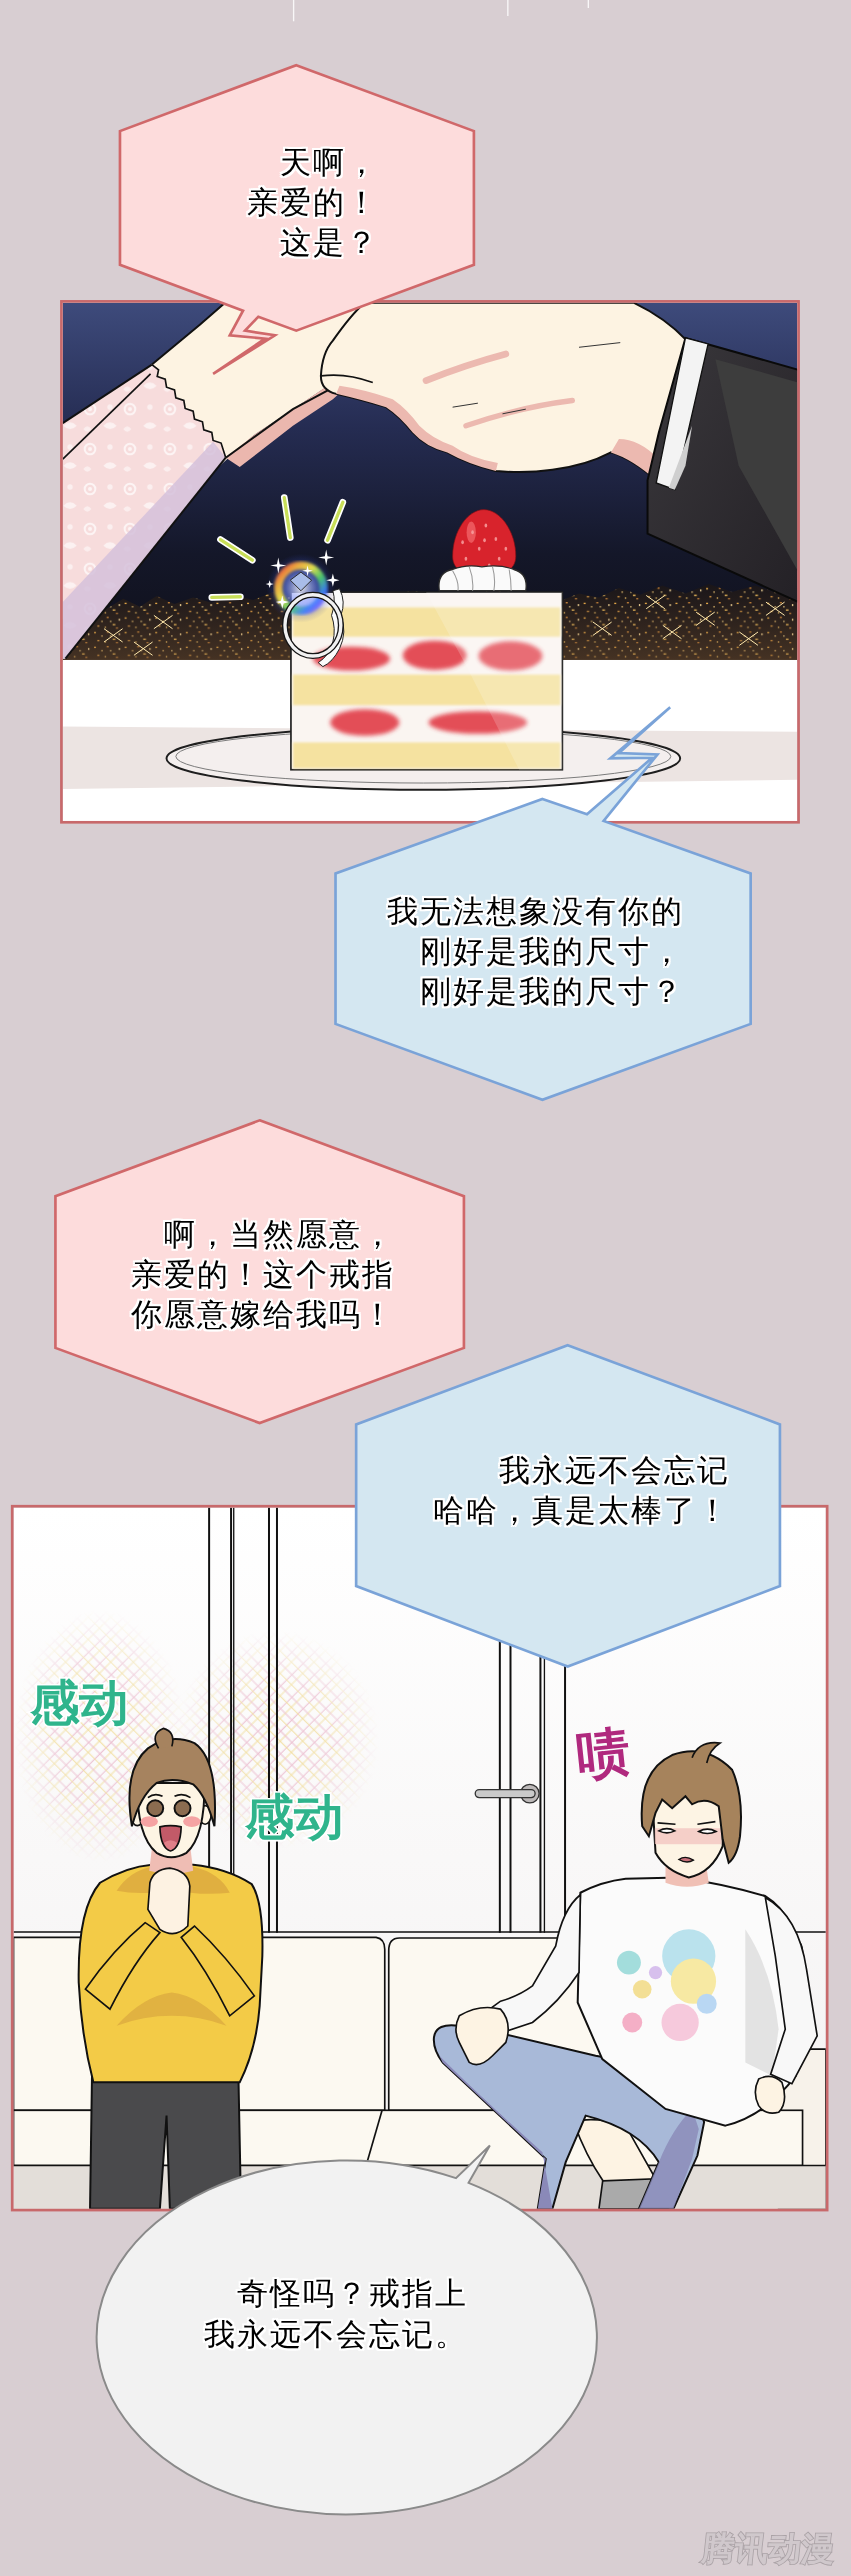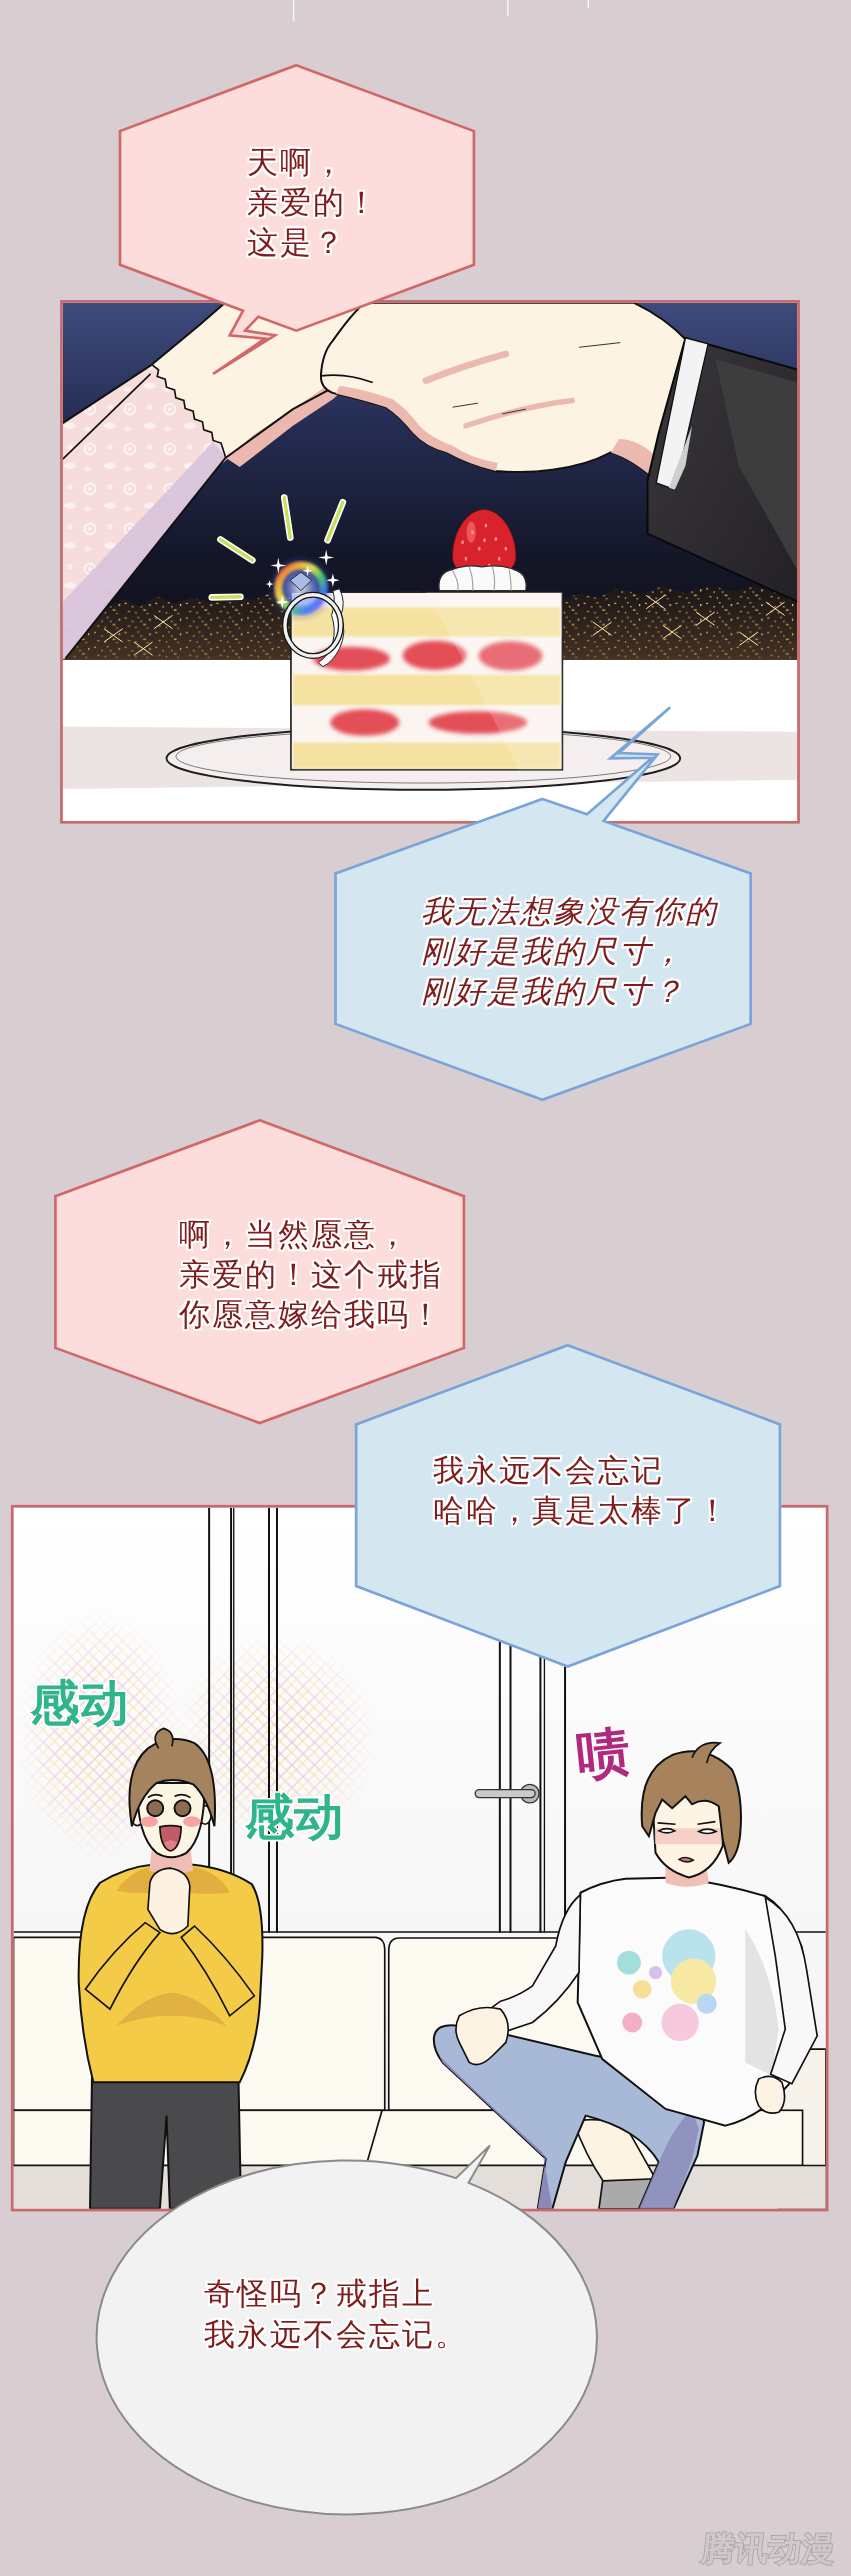--- a/index.html
+++ b/index.html
@@ -3,24 +3,25 @@
 <meta charset="utf-8">
 <style>
   html, body { margin:0; padding:0; }
   body { width:852px; height:2576px; background:#d8ced2; overflow:hidden; }
   .stage { position:relative; width:852px; height:2576px; }
   svg.art { position:absolute; left:0; top:0; }
   .btext {
     position:absolute;
     font-family:"DejaVu Sans", "Liberation Sans", sans-serif;
     font-size:31px; line-height:40px; letter-spacing:2px;
-    color:#7f1d1d; white-space:nowrap;
+    color:#000000; white-space:nowrap;
     text-shadow:-2px -2px 0 #fff, 0 -2px 0 #fff, 2px -2px 0 #fff, 2px 0 0 #fff,
                 2px 2px 0 #fff, 0 2px 0 #fff, -2px 2px 0 #fff, -2px 0 0 #fff,
                 -1.3px -1.3px 0 #fff, 1.3px 1.3px 0 #fff;
+    text-align:right;
   }
   .btext span { display:block; }
   .b5 { line-height:41px; }
 </style>
 </head>
 <body>
 
 <div class="stage">
 
 <svg class="art" xmlns="http://www.w3.org/2000/svg" width="852" height="2576" viewBox="0 0 1280 3872">
@@ -374,27 +375,27 @@
 
   <text x="1057" y="3848" transform="skewX(-6) translate(400 0)" font-family="DejaVu Sans, sans-serif" font-size="50" font-weight="bold" fill="#d0c8cc" stroke="#aaa2a6" stroke-width="2.5" paint-order="stroke">腾讯动漫</text>
 </svg>
 
 <div class="btext" style="left:247px; top:142px;">
   <span>天啊，</span>
   <span>亲爱的！</span>
   <span>这是？</span>
 </div>
 
-<div class="btext" style="left:421px; top:891px;font-style:italic;">
+<div class="btext" style="left:387px; top:891px;">
   <span>我无法想象没有你的</span>
   <span>刚好是我的尺寸，</span>
   <span>刚好是我的尺寸？</span>
 </div>
 
-<div class="btext" style="left:131px; top:1214px;margin-left:48px;">
+<div class="btext" style="left:131px; top:1214px;">
   <span>啊，当然愿意，</span>
   <span>亲爱的！这个戒指</span>
   <span>你愿意嫁给我吗！</span>
 </div>
 
 <div class="btext" style="left:433px; top:1450px;">
   <span>我永远不会忘记</span>
   <span>哈哈，真是太棒了！</span>
 </div>
 

